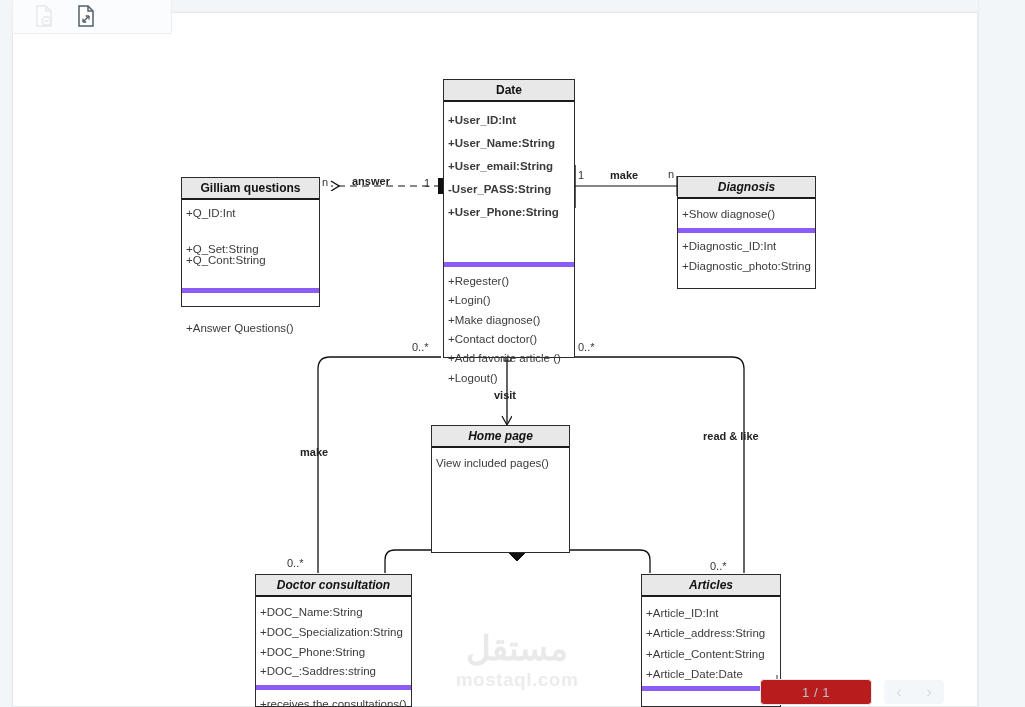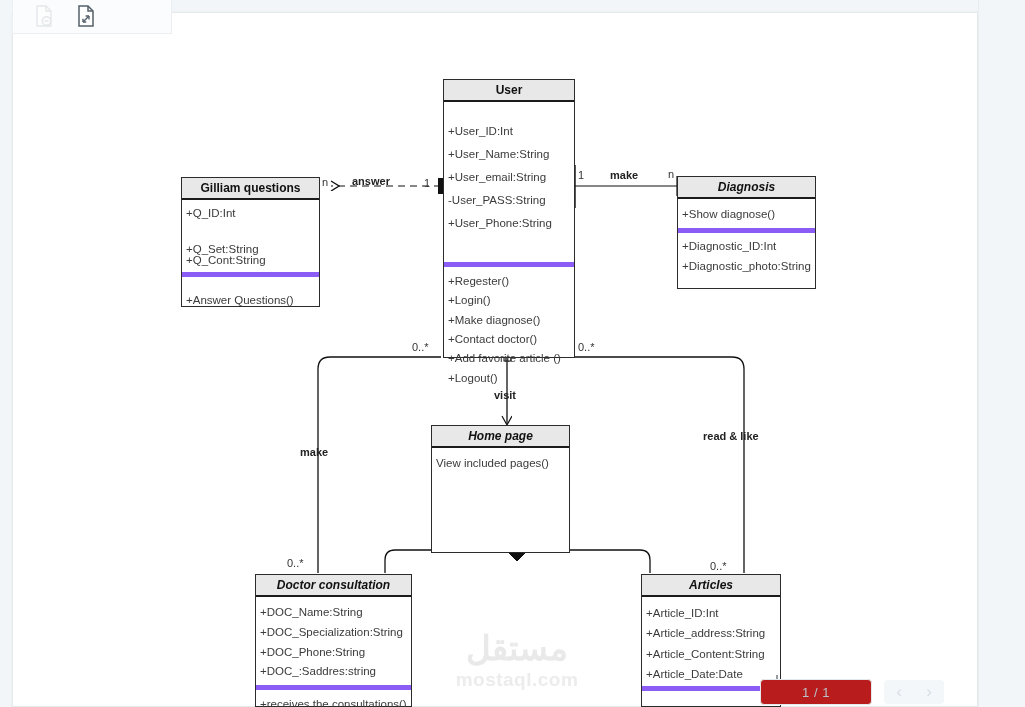--- a/index.html
+++ b/index.html
@@ -118,22 +118,22 @@
   </g>
 
   <g>
     <path d="M385,573 L385,560 Q385,550 395,550 L640,550 Q650,550 650,560 L650,573" fill="none" stroke="#111" stroke-width="1.3"></path>
     <line x1="517" y1="545" x2="517" y2="553" stroke="#111" stroke-width="1.3"></line>
     <polygon points="517,545 525,553 517,561 509,553" fill="#111" stroke="#111" stroke-width="1"></polygon>
   </g>
 </svg>
 
 <div class="cls" id="cls-user" style="left:443px;top:79px;width:132px;height:279px;">
-  <div class="hdr">User</div>
-  <div class="sec" style="height:160px;padding-top:18px;">
+  <div class="hdr">Date</div>
+  <div class="sec" style="height:160px;padding-top:7px;font-weight:bold;">
     <div class="row" style="line-height:2.0">+User_ID:Int</div>
     <div class="row" style="line-height:2.0">+User_Name:String</div>
     <div class="row" style="line-height:2.0">+User_email:String</div>
     <div class="row" style="line-height:2.0">-User_PASS:String</div>
     <div class="row" style="line-height:2.0">+User_Phone:String</div>
   </div>
   <div class="sec">
     <div class="row">+Regester()</div>
     <div class="row">+Login()</div>
     <div class="row">+Make diagnose()</div>
@@ -143,21 +143,21 @@
   </div>
 </div>
 
 <div class="cls" id="cls-gilliam" style="left:181px;top:177px;width:139px;height:130px;">
   <div class="hdr">Gilliam questions</div>
   <div class="sec" style="height:72px;padding-top:8px;">
     <div class="row" style="line-height:1.0;margin-bottom:24px;">+Q_ID:Int</div>
     <div class="row tight"> +Q_Set:String</div>
     <div class="row tight">+Q_Cont:String</div>
   </div>
-  <div class="sec" style="padding-top:14px;">
+  <div class="sec" style="padding-top:26px;margin-top:16px;">
     <div class="row">+Answer  Questions()</div>
   </div>
 </div>
 
 <div class="cls" id="cls-diagnosis" style="left:677px;top:176px;width:139px;height:113px;">
   <div class="hdr ital">Diagnosis</div>
   <div class="sec" style="padding-top:6px;">
     <div class="row">+Show  diagnose()</div>
   </div>
   <div class="sec" style="height:64px;padding-top:4px;">

